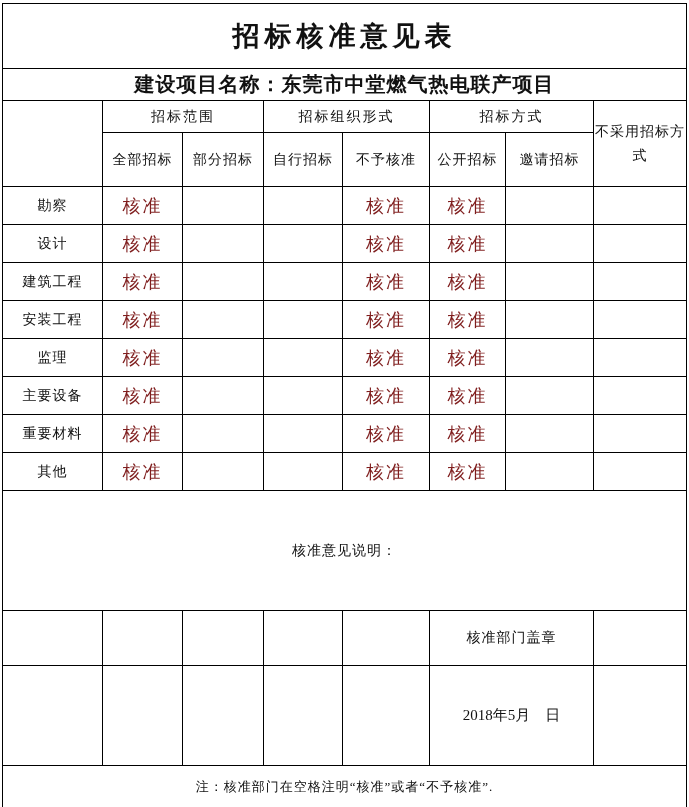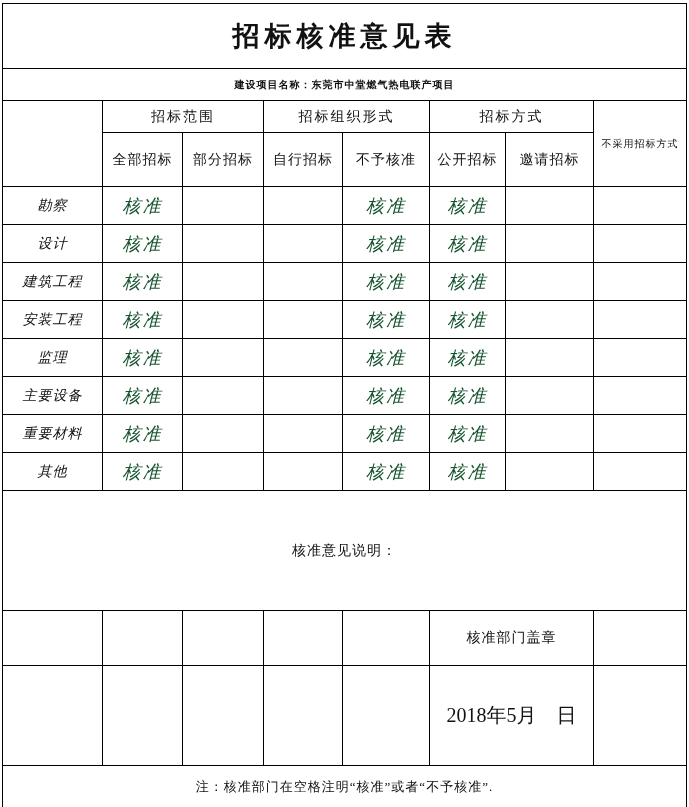--- a/index.html
+++ b/index.html
@@ -17,62 +17,62 @@
     border:1px solid #000;
     padding:0;
     text-align:center;
     vertical-align:middle;
     overflow:hidden;
   }
   tr.r-title{height:65px;}
   tr.r-project{height:32px;}
   tr.r-h1{height:32px;}
   tr.r-h2{height:54px;padding-left:24px;}
-  tr.r-data{height:38px;font-style:italic;}
+  tr.r-data{height:38px;}
   tr.r-opinion{height:120px;padding-left:16px;}
   tr.r-b1{height:55px;}
   tr.r-b2{height:100px;}
   tr.r-note{height:43px;}
 
   td.title{
     font-size:27px;
     font-weight:bold;
     letter-spacing:5px;
     border-bottom:2px solid #000;
   }
   td.project{
     text-align:left;
-    font-size:10px;
+    font-size:20px;
     font-weight:600;
     padding:4px 6px;
     letter-spacing:1px;
   }
   td.gh{font-size:14px;letter-spacing:2px;}
   td.sh{font-size:14px;letter-spacing:1px;}
-  td.nb{font-size:10px;padding:0 8px;line-height:1.7;letter-spacing:1px;}
+  td.nb{font-size:14px;padding:0 8px;line-height:1.7;letter-spacing:1px;}
   td.lbl{font-size:14px;letter-spacing:1px;}
-  td.ap{font-size:18px;color:#14532d;letter-spacing:2px;}
+  td.ap{font-size:18px;color:#7f1d1d;letter-spacing:2px;}
   td.opinion{
     text-align:left;
     vertical-align:top;
     font-size:14px;
     padding:20px 0 0 5px;
     letter-spacing:1px;
   }
   td.stamp{
     text-align:left;
     vertical-align:bottom;
     font-size:14px;
     padding:0 0 3px 3px;
     letter-spacing:1px;
   }
   td.datecell{
     text-align:left;
     vertical-align:top;
-    font-size:20px;
+    font-size:15px;
     padding:2px 0 0 3px;
     white-space:pre-wrap;
   }
   td.note{
     text-align:left;
     font-size:13px;
     padding:5px 0 5px 4px;
     letter-spacing:1px;
   }
 </style>

